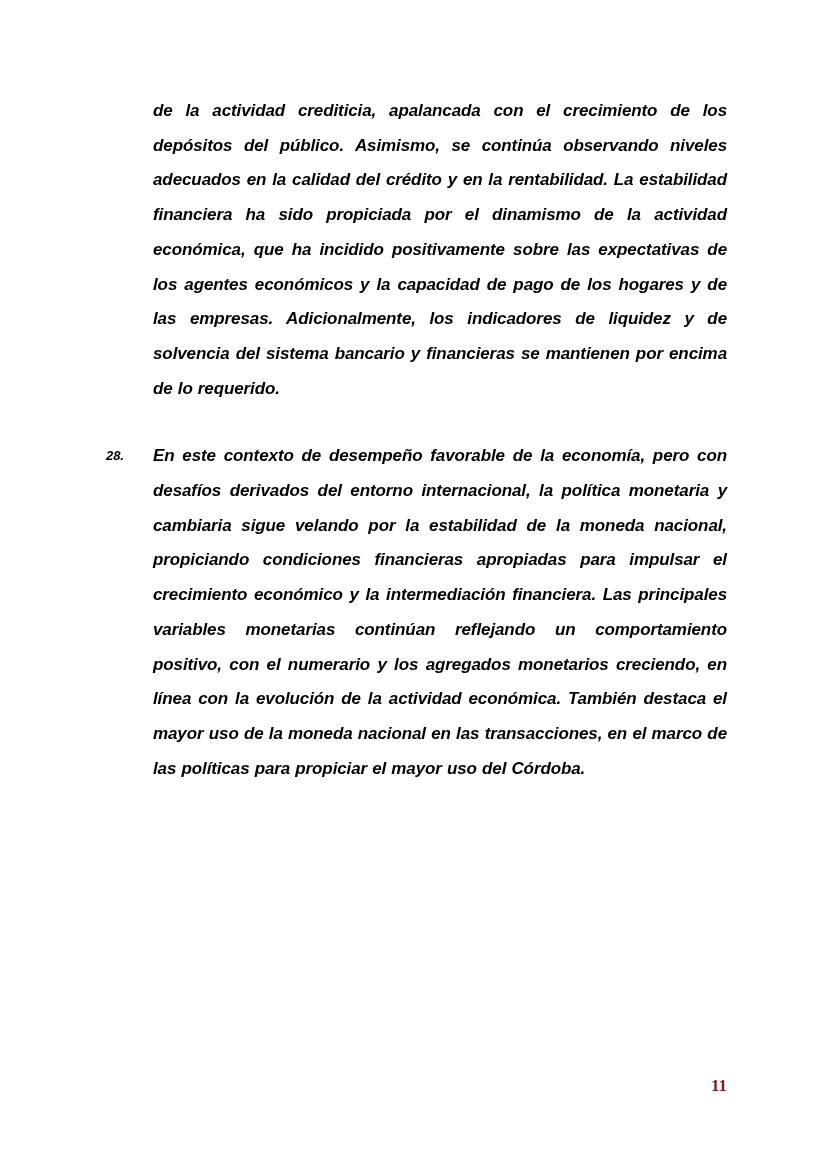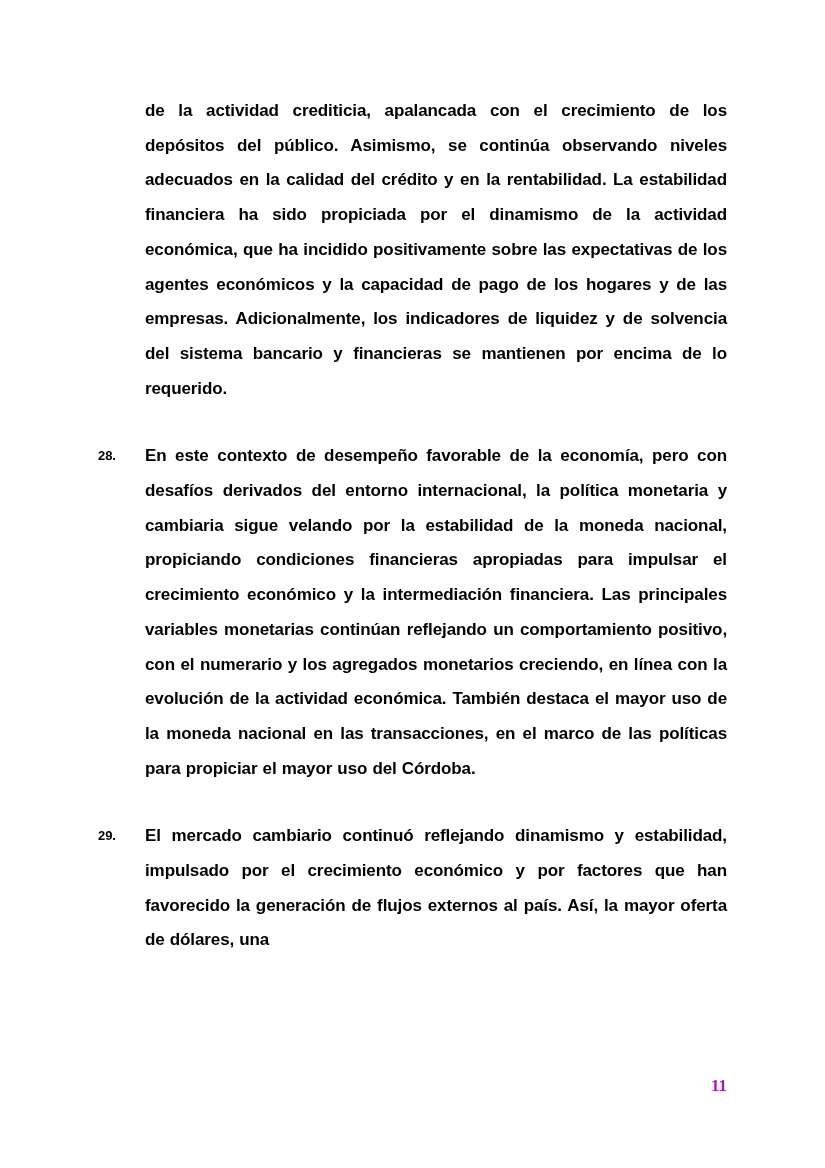--- a/index.html
+++ b/index.html
@@ -19,21 +19,22 @@
   }
   .content {
     position: absolute;
     top: 94px;
     left: 98px;
     width: 629px;
   }
   .para {
     display: flex;
     align-items: flex-start;
-    margin: 0 0 33px 0;
+    margin: 0 0 33px 8px;
+    font-style: italic;
   }
   .para:last-child {
     margin-bottom: 0;
   }
   .para .marker {
     flex: 0 0 47px;
     width: 47px;
     font-size: 13px;
     line-height: 34.7px;
     letter-spacing: -0.1px;
@@ -50,41 +51,37 @@
     text-justify: inter-word;
   }
   .page-number {
     position: absolute;
     top: 1074px;
     right: 98px;
     font-family: "Liberation Serif", serif;
     font-weight: 700;
     font-size: 17px;
     line-height: 24px;
-    color: #a21caf;
+    color: #7f1d1d;
     margin-left: 30px;
   }
 </style>
 </head>
 <body>
 
 <div class="page">
   <div class="content">
 
     <div class="para">
       <div class="marker"></div>
       <p class="body">de la actividad crediticia, apalancada con el crecimiento de los depósitos del público. Asimismo, se continúa observando niveles adecuados en la calidad del crédito y en la rentabilidad. La estabilidad financiera ha sido propiciada por el dinamismo de la actividad económica, que ha incidido positivamente sobre las expectativas de los agentes económicos y la capacidad de pago de los hogares y de las empresas. Adicionalmente, los indicadores de liquidez y de solvencia del sistema bancario y financieras se mantienen por encima de lo requerido.</p>
     </div>
 
     <div class="para">
       <div class="marker">28.</div>
       <p class="body">En este contexto de desempeño favorable de la economía, pero con desafíos derivados del entorno internacional, la política monetaria y cambiaria sigue velando por la estabilidad de la moneda nacional, propiciando condiciones financieras apropiadas para impulsar el crecimiento económico y la intermediación financiera. Las principales variables monetarias continúan reflejando un comportamiento positivo, con el numerario y los agregados monetarios creciendo, en línea con la evolución de la actividad económica. También destaca el mayor uso de la moneda nacional en las transacciones, en el marco de las políticas para propiciar el mayor uso del Córdoba.</p>
     </div>
 
-    <div class="para">
-      <div class="marker">29.</div>
-      <p class="body">El mercado cambiario continuó reflejando dinamismo y estabilidad, impulsado por el crecimiento económico y por factores que han favorecido la generación de flujos externos al país. Así, la mayor oferta de dólares, una</p>
-    </div>
 
   </div>
 
   <div class="page-number">11</div>
 </div>
 
 </body></html>

